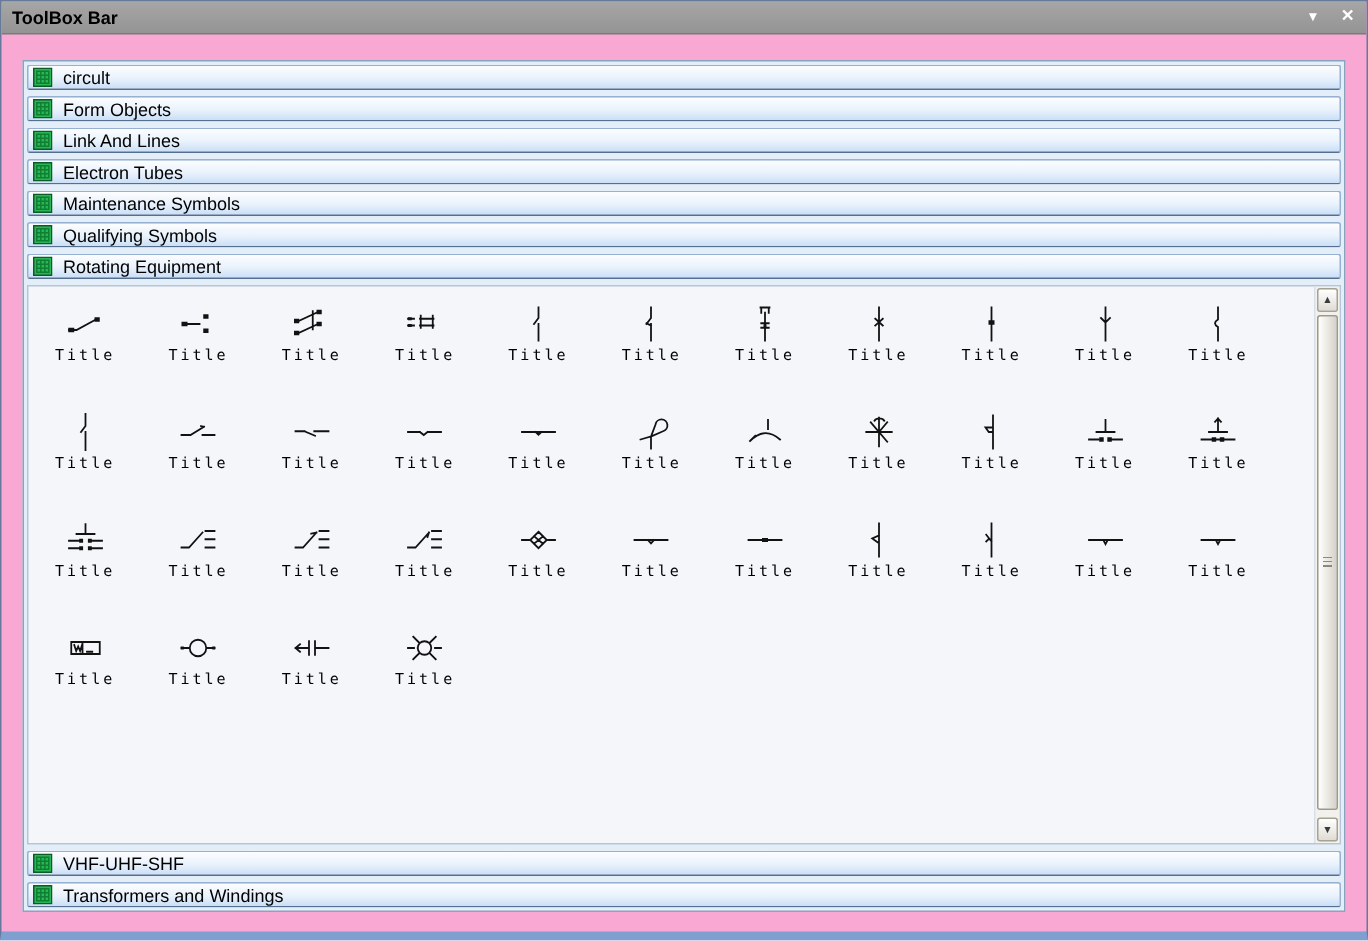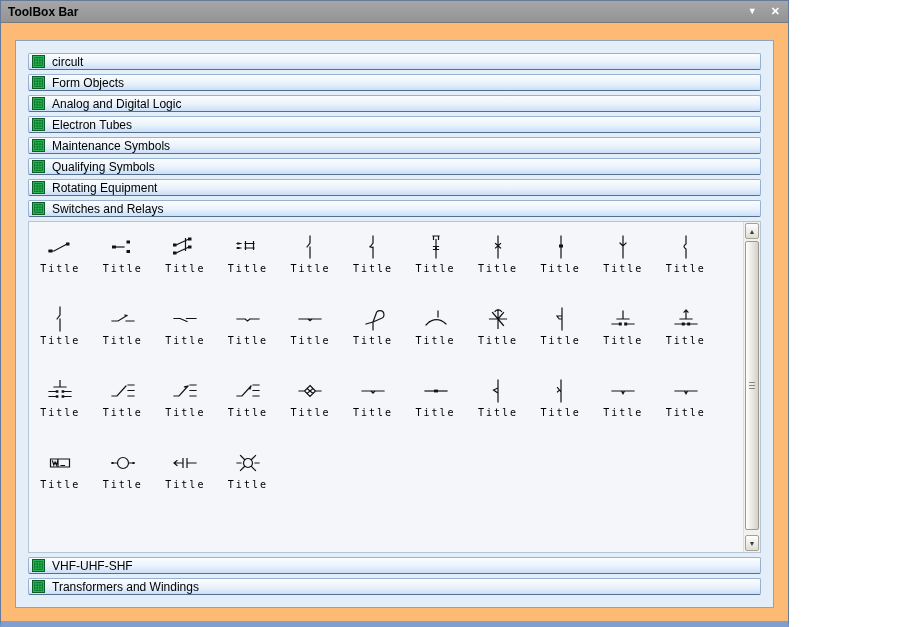--- a/index.html
+++ b/index.html
@@ -1,36 +1,36 @@
 <!DOCTYPE html>
 <html><head>
 <meta charset="utf-8">
 <style>
   * { box-sizing: border-box; }
   html,body { margin:0; padding:0; background:#fff; }
   .window {
-    width:789px; height:627px; position:relative;
+    width:912px; height:627px; position:relative;
     font-family:"Liberation Sans", sans-serif;
-    background:#fdba74;
+    background:#f9a8d4;
     border:1px solid #65799B;
     border-bottom:6px solid #7E9FD0;
     overflow:hidden;
   }
   .titlebar {
     height:22px; background:linear-gradient(#A6A6A6,#949494);
     border-bottom:1px solid #7A7A7A;
     display:flex; align-items:center; padding:0 8px 0 7px;
   }
   .titlebar .title { font-size:12px; font-weight:bold; color:#000; flex:1; }
   .titlebar .controls { display:flex; gap:14px; align-items:center; }
   .titlebar .ctrl { color:#fff; font-size:11px; font-weight:bold; cursor:pointer; line-height:1; }
   .content { position:absolute; top:23px; left:3px; right:3px; bottom:0; padding:16px 11px 13px 11px; }
   .stack {
     border:1px solid #8AA3BE; background:#E3EEF9;
-    padding:12px; display:flex; flex-direction:column; gap:4px; height:100%;
+    padding:2px; display:flex; flex-direction:column; gap:4px; height:100%;
   }
   .cat-header {
     height:17px; flex:0 0 17px;
     display:flex; align-items:center; gap:7px; padding-left:3px;
     background:linear-gradient(180deg,#FCFDFF 0%,#E9F2FC 55%,#CBDFF7 100%);
     border:1px solid #96B1D2; border-bottom-color:#55708F;
     border-radius:2px; cursor:pointer;
   }
   .cat-header .cat-label { font-size:12px; color:#000; white-space:nowrap; }
   .panel {
@@ -100,21 +100,21 @@
             <path d="M5.2 2.5v8M7.9 2.5v8M2.5 5.2h8M2.5 7.9h8" fill="none" stroke="#0F7F33"></path>
           </svg>
           <span class="cat-label">Form Objects</span>
         </div>
         <div class="cat-header">
           <svg width="13" height="13" viewBox="0 0 13 13">
             <rect x="0.5" y="0.5" width="12" height="12" fill="#29B654" stroke="#0D5B26"></rect>
             <path d="M2.5 2.5h8v8h-8z" fill="none" stroke="#0F7F33"></path>
             <path d="M5.2 2.5v8M7.9 2.5v8M2.5 5.2h8M2.5 7.9h8" fill="none" stroke="#0F7F33"></path>
           </svg>
-          <span class="cat-label">Analog and Digital Logic</span>
+          <span class="cat-label">Link And Lines</span>
         </div>
         <div class="cat-header">
           <svg width="13" height="13" viewBox="0 0 13 13">
             <rect x="0.5" y="0.5" width="12" height="12" fill="#29B654" stroke="#0D5B26"></rect>
             <path d="M2.5 2.5h8v8h-8z" fill="none" stroke="#0F7F33"></path>
             <path d="M5.2 2.5v8M7.9 2.5v8M2.5 5.2h8M2.5 7.9h8" fill="none" stroke="#0F7F33"></path>
           </svg>
           <span class="cat-label">Electron Tubes</span>
         </div>
         <div class="cat-header">
@@ -133,28 +133,20 @@
           </svg>
           <span class="cat-label">Qualifying Symbols</span>
         </div>
         <div class="cat-header">
           <svg width="13" height="13" viewBox="0 0 13 13">
             <rect x="0.5" y="0.5" width="12" height="12" fill="#29B654" stroke="#0D5B26"></rect>
             <path d="M2.5 2.5h8v8h-8z" fill="none" stroke="#0F7F33"></path>
             <path d="M5.2 2.5v8M7.9 2.5v8M2.5 5.2h8M2.5 7.9h8" fill="none" stroke="#0F7F33"></path>
           </svg>
           <span class="cat-label">Rotating Equipment</span>
-        </div>
-        <div class="cat-header">
-          <svg width="13" height="13" viewBox="0 0 13 13">
-            <rect x="0.5" y="0.5" width="12" height="12" fill="#29B654" stroke="#0D5B26"></rect>
-            <path d="M2.5 2.5h8v8h-8z" fill="none" stroke="#0F7F33"></path>
-            <path d="M5.2 2.5v8M7.9 2.5v8M2.5 5.2h8M2.5 7.9h8" fill="none" stroke="#0F7F33"></path>
-          </svg>
-          <span class="cat-label">Switches and Relays</span>
         </div>
         <div class="panel">
           <div class="grid">
             <div class="item">
               <svg width="26" height="26" viewBox="0 0 26 26">
                 <path d="M2 17h5L20 10" fill="none" stroke="#121212" stroke-width="1.2" stroke-linecap="square"></path>
                 <path d="M1.5 15.5h4v3h-4zM19 8.5h3.5v3H19z" fill="#121212" stroke="none"></path>
               </svg>
               <span class="item-label">Title</span>
             </div>

